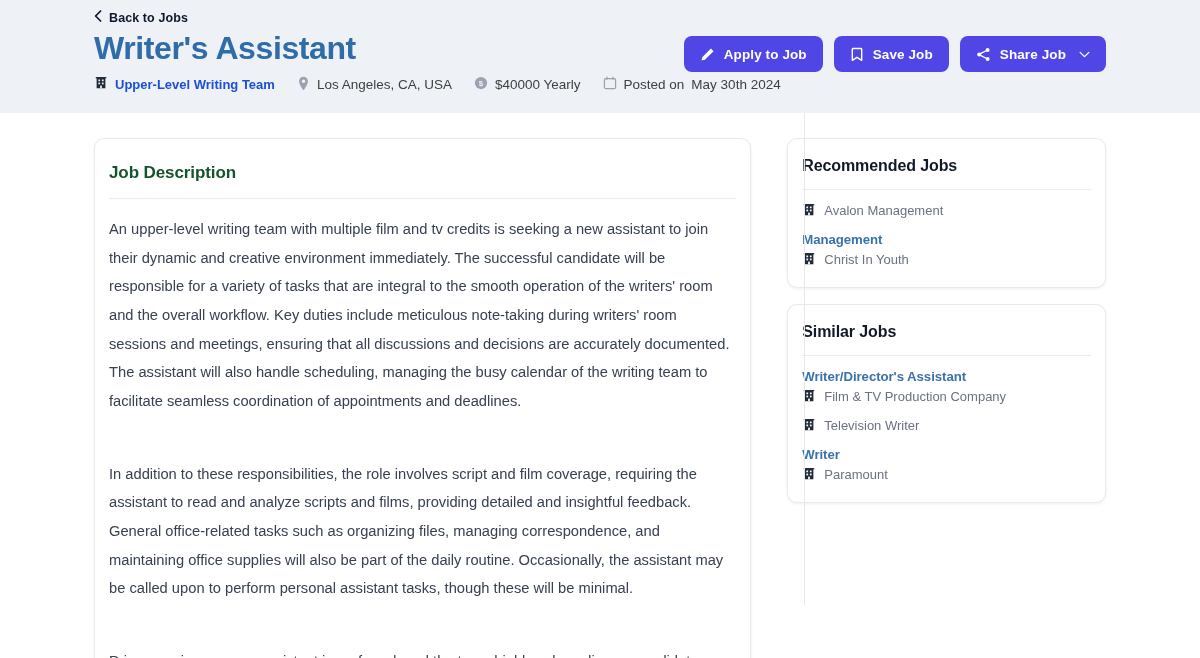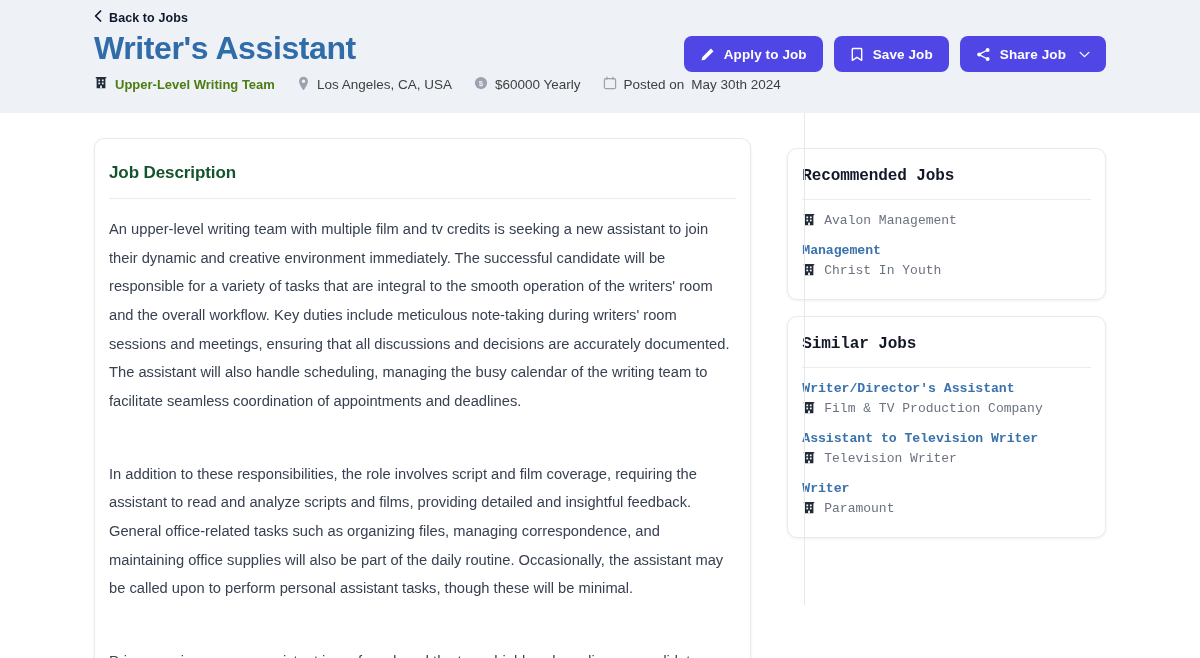--- a/index.html
+++ b/index.html
@@ -57,21 +57,21 @@
   .meta-item {
     display: inline-flex;
     align-items: center;
     gap: 7px;
     margin-right: 22px;
     white-space: nowrap;
   }
   .meta-item:last-child { margin-right: 4px; }
   .meta-strong {
     font-weight: bold;
-    color: #4d7c0f;
+    color: #1d4ed8;
     font-size: 13px;
   }
   .meta-text {
     color: #404040;
     font-size: 13.5px;
   }
 
   
   .actions {
     position: absolute;
@@ -148,23 +148,22 @@
     font-size: 14.7px;
     line-height: 1.95;
     color: #374151;
     margin-bottom: 44px;
   }
   .desc-body p:last-child { margin-bottom: 0; }
 
   
   .side-col {
     width: 359px;
-    padding-top: 35px;
+    padding-top: 25px;
     padding-left: 21px;
-    font-family: Liberation Mono, monospace;
   }
   .side-card {
     padding: 18px 14px 16px 14px;
     margin-bottom: 16px;
   }
   .side-card:last-child { margin-bottom: 0; }
   .side-title {
     font-size: 16px;
     font-weight: bold;
     color: #111827;
@@ -237,21 +236,21 @@
       <span class="meta-text">Los Angeles, CA, USA</span>
     </span>
 
     <span class="meta-item">
       <span>
         <svg width="14" height="14" viewBox="0 0 16 16">
           <circle cx="8" cy="8" r="7" fill="#9ca3af"></circle>
           <text x="8" y="11.6" font-family="Liberation Sans, sans-serif" font-size="9" font-weight="bold" fill="#eef2f7" text-anchor="middle">$</text>
         </svg>
       </span>
-      <span class="meta-text">$60000 Yearly</span>
+      <span class="meta-text">$40000 Yearly</span>
     </span>
 
     <span class="meta-item">
       <span>
         <svg width="14" height="14" viewBox="0 0 16 16">
           <rect x="1.6" y="3" width="12.8" height="11.4" rx="1.6" fill="none" stroke="#9ca3af" stroke-width="1.4"></rect>
           <path d="M4.6 1.4v2.4M11.4 1.4v2.4" stroke="#9ca3af" stroke-width="1.4" stroke-linecap="round"></path>
         </svg>
       </span>
       <span class="meta-text">Posted on</span>
@@ -374,21 +373,20 @@
               <rect x="9" y="7.5" width="2" height="2" fill="#ffffff"></rect>
               <rect x="7" y="11" width="2" height="3" fill="#ffffff"></rect>
               <rect x="2" y="1.2" width="12" height="1.4" fill="#1f2937"></rect>
             </svg>
           </span>
           <span>Film &amp; TV Production Company</span>
         </div>
       </div>
 
       <div class="side-item">
-        <a class="side-link" href="#">Assistant to Television Writer</a>
         <div class="side-company">
           <span>
             <svg width="14" height="14" viewBox="0 0 16 16">
               <path d="M3 2h10v12H3V2z" fill="#1f2937"></path>
               <rect x="5" y="4" width="2" height="2" fill="#ffffff"></rect>
               <rect x="9" y="4" width="2" height="2" fill="#ffffff"></rect>
               <rect x="5" y="7.5" width="2" height="2" fill="#ffffff"></rect>
               <rect x="9" y="7.5" width="2" height="2" fill="#ffffff"></rect>
               <rect x="7" y="11" width="2" height="3" fill="#ffffff"></rect>
               <rect x="2" y="1.2" width="12" height="1.4" fill="#1f2937"></rect>

